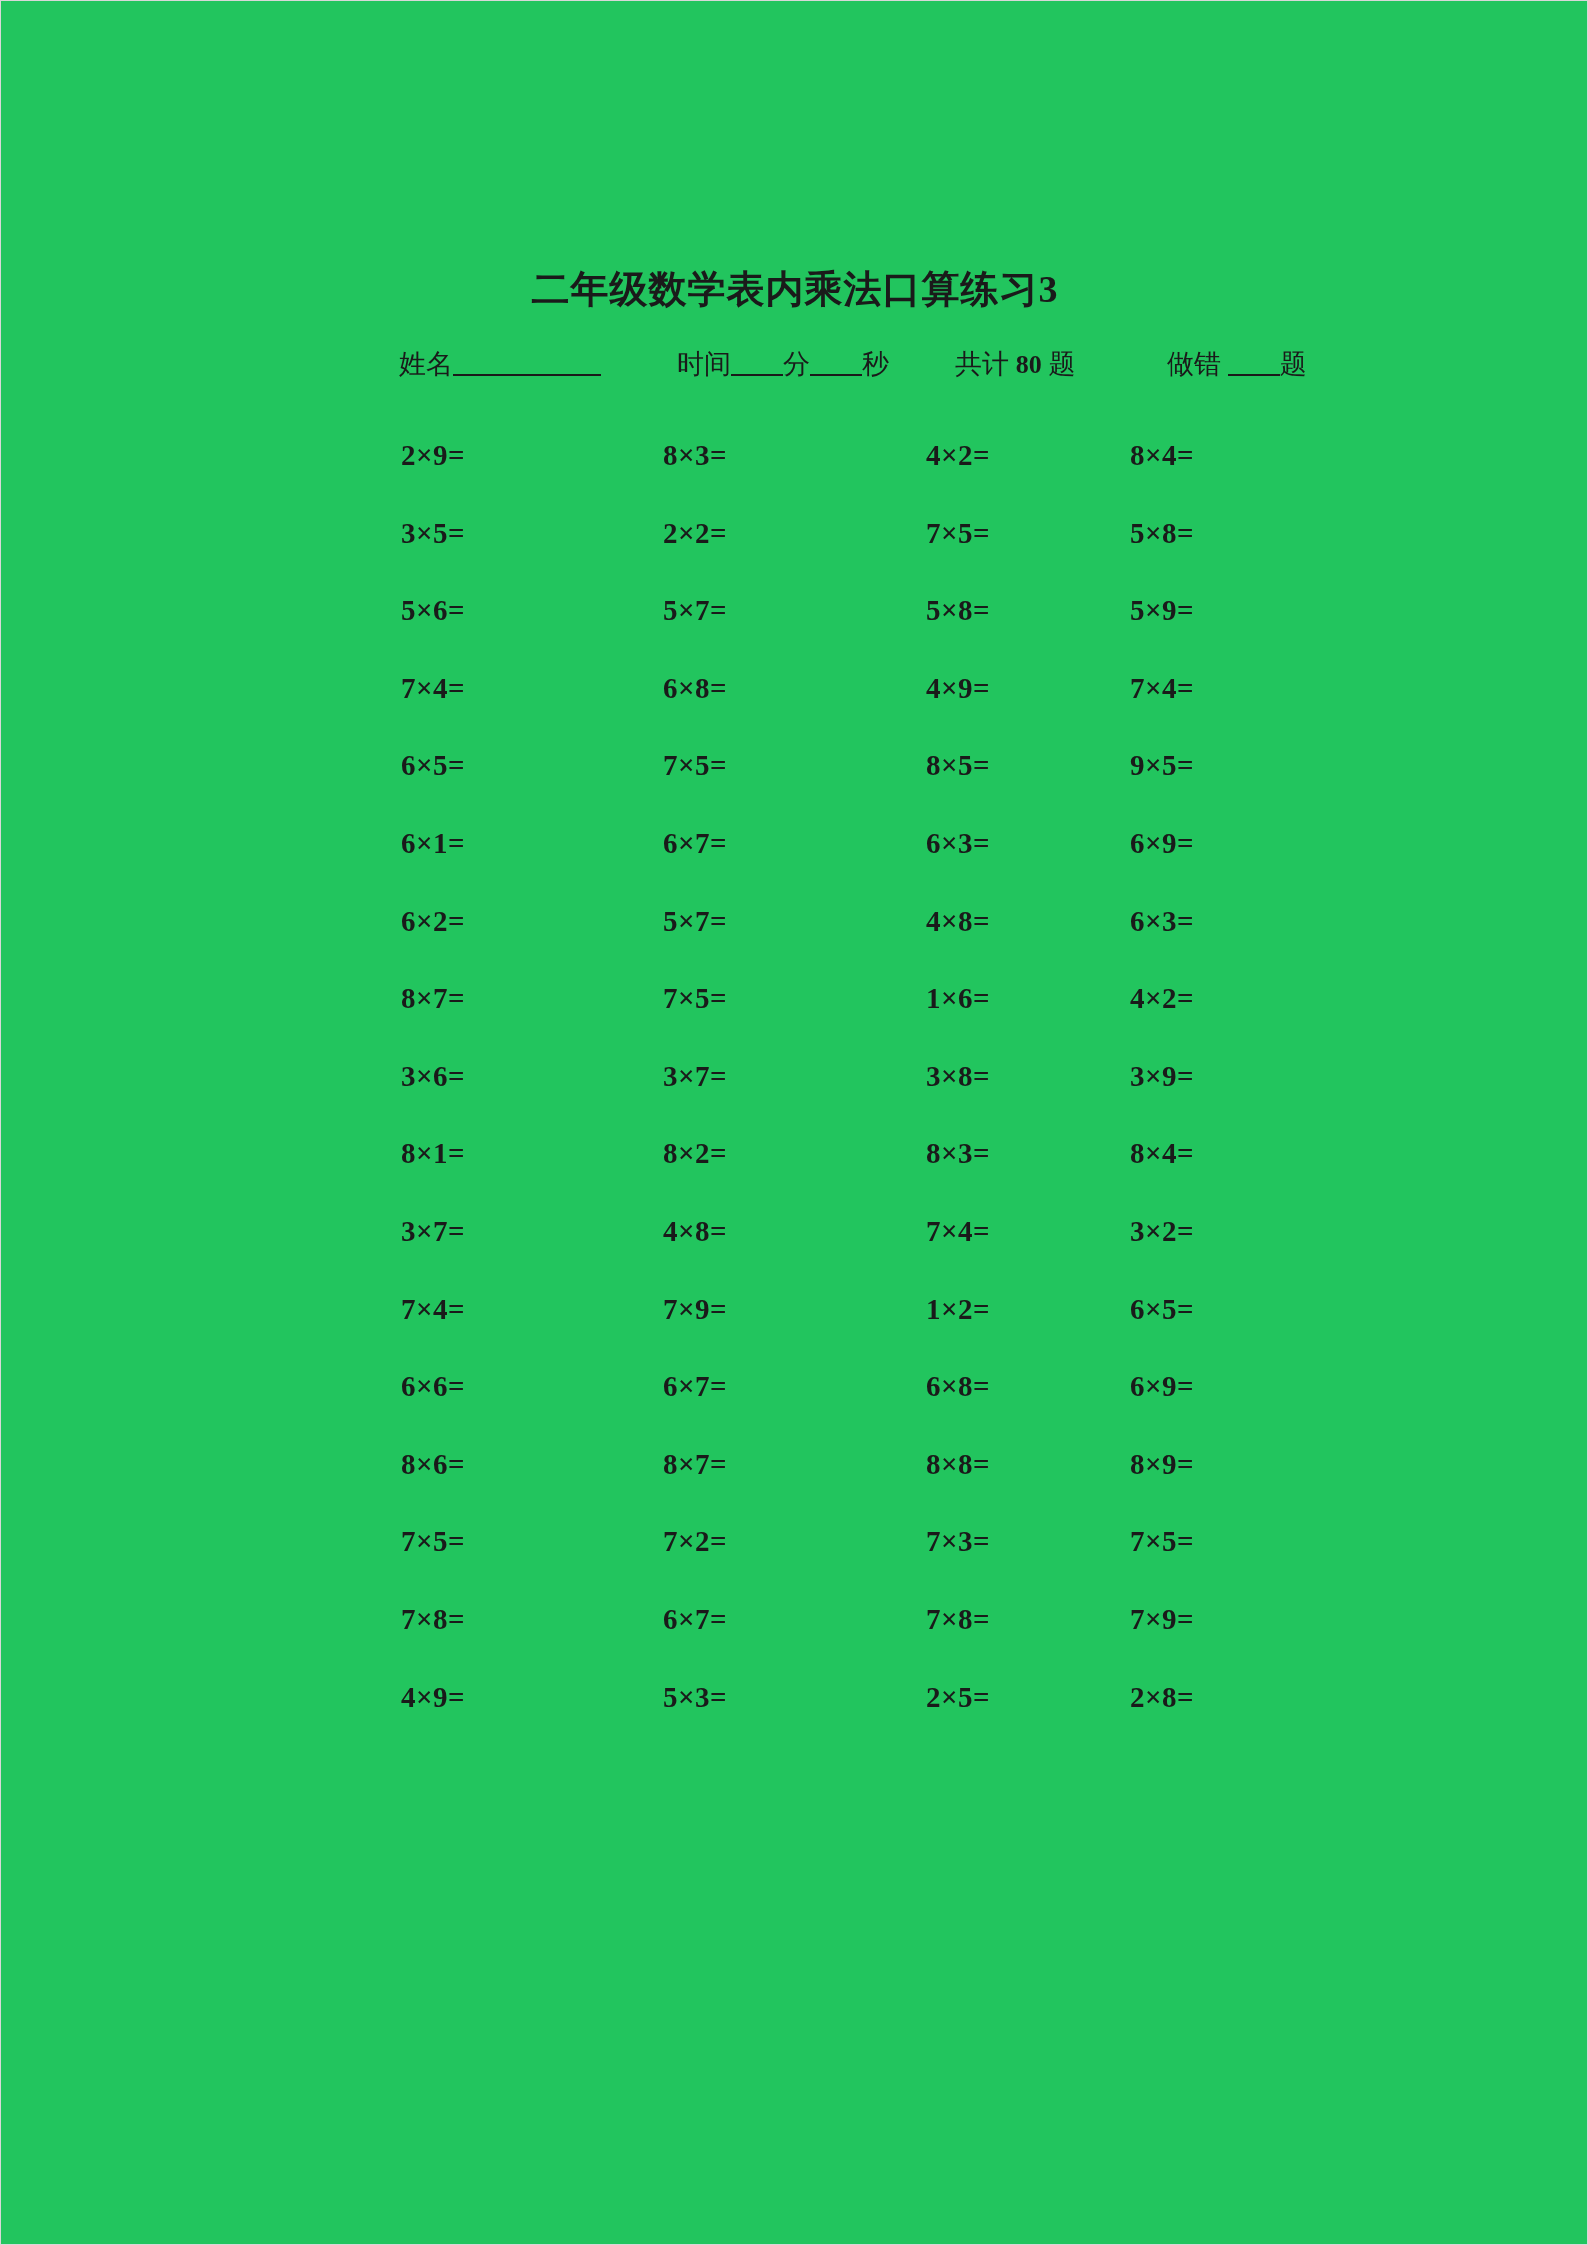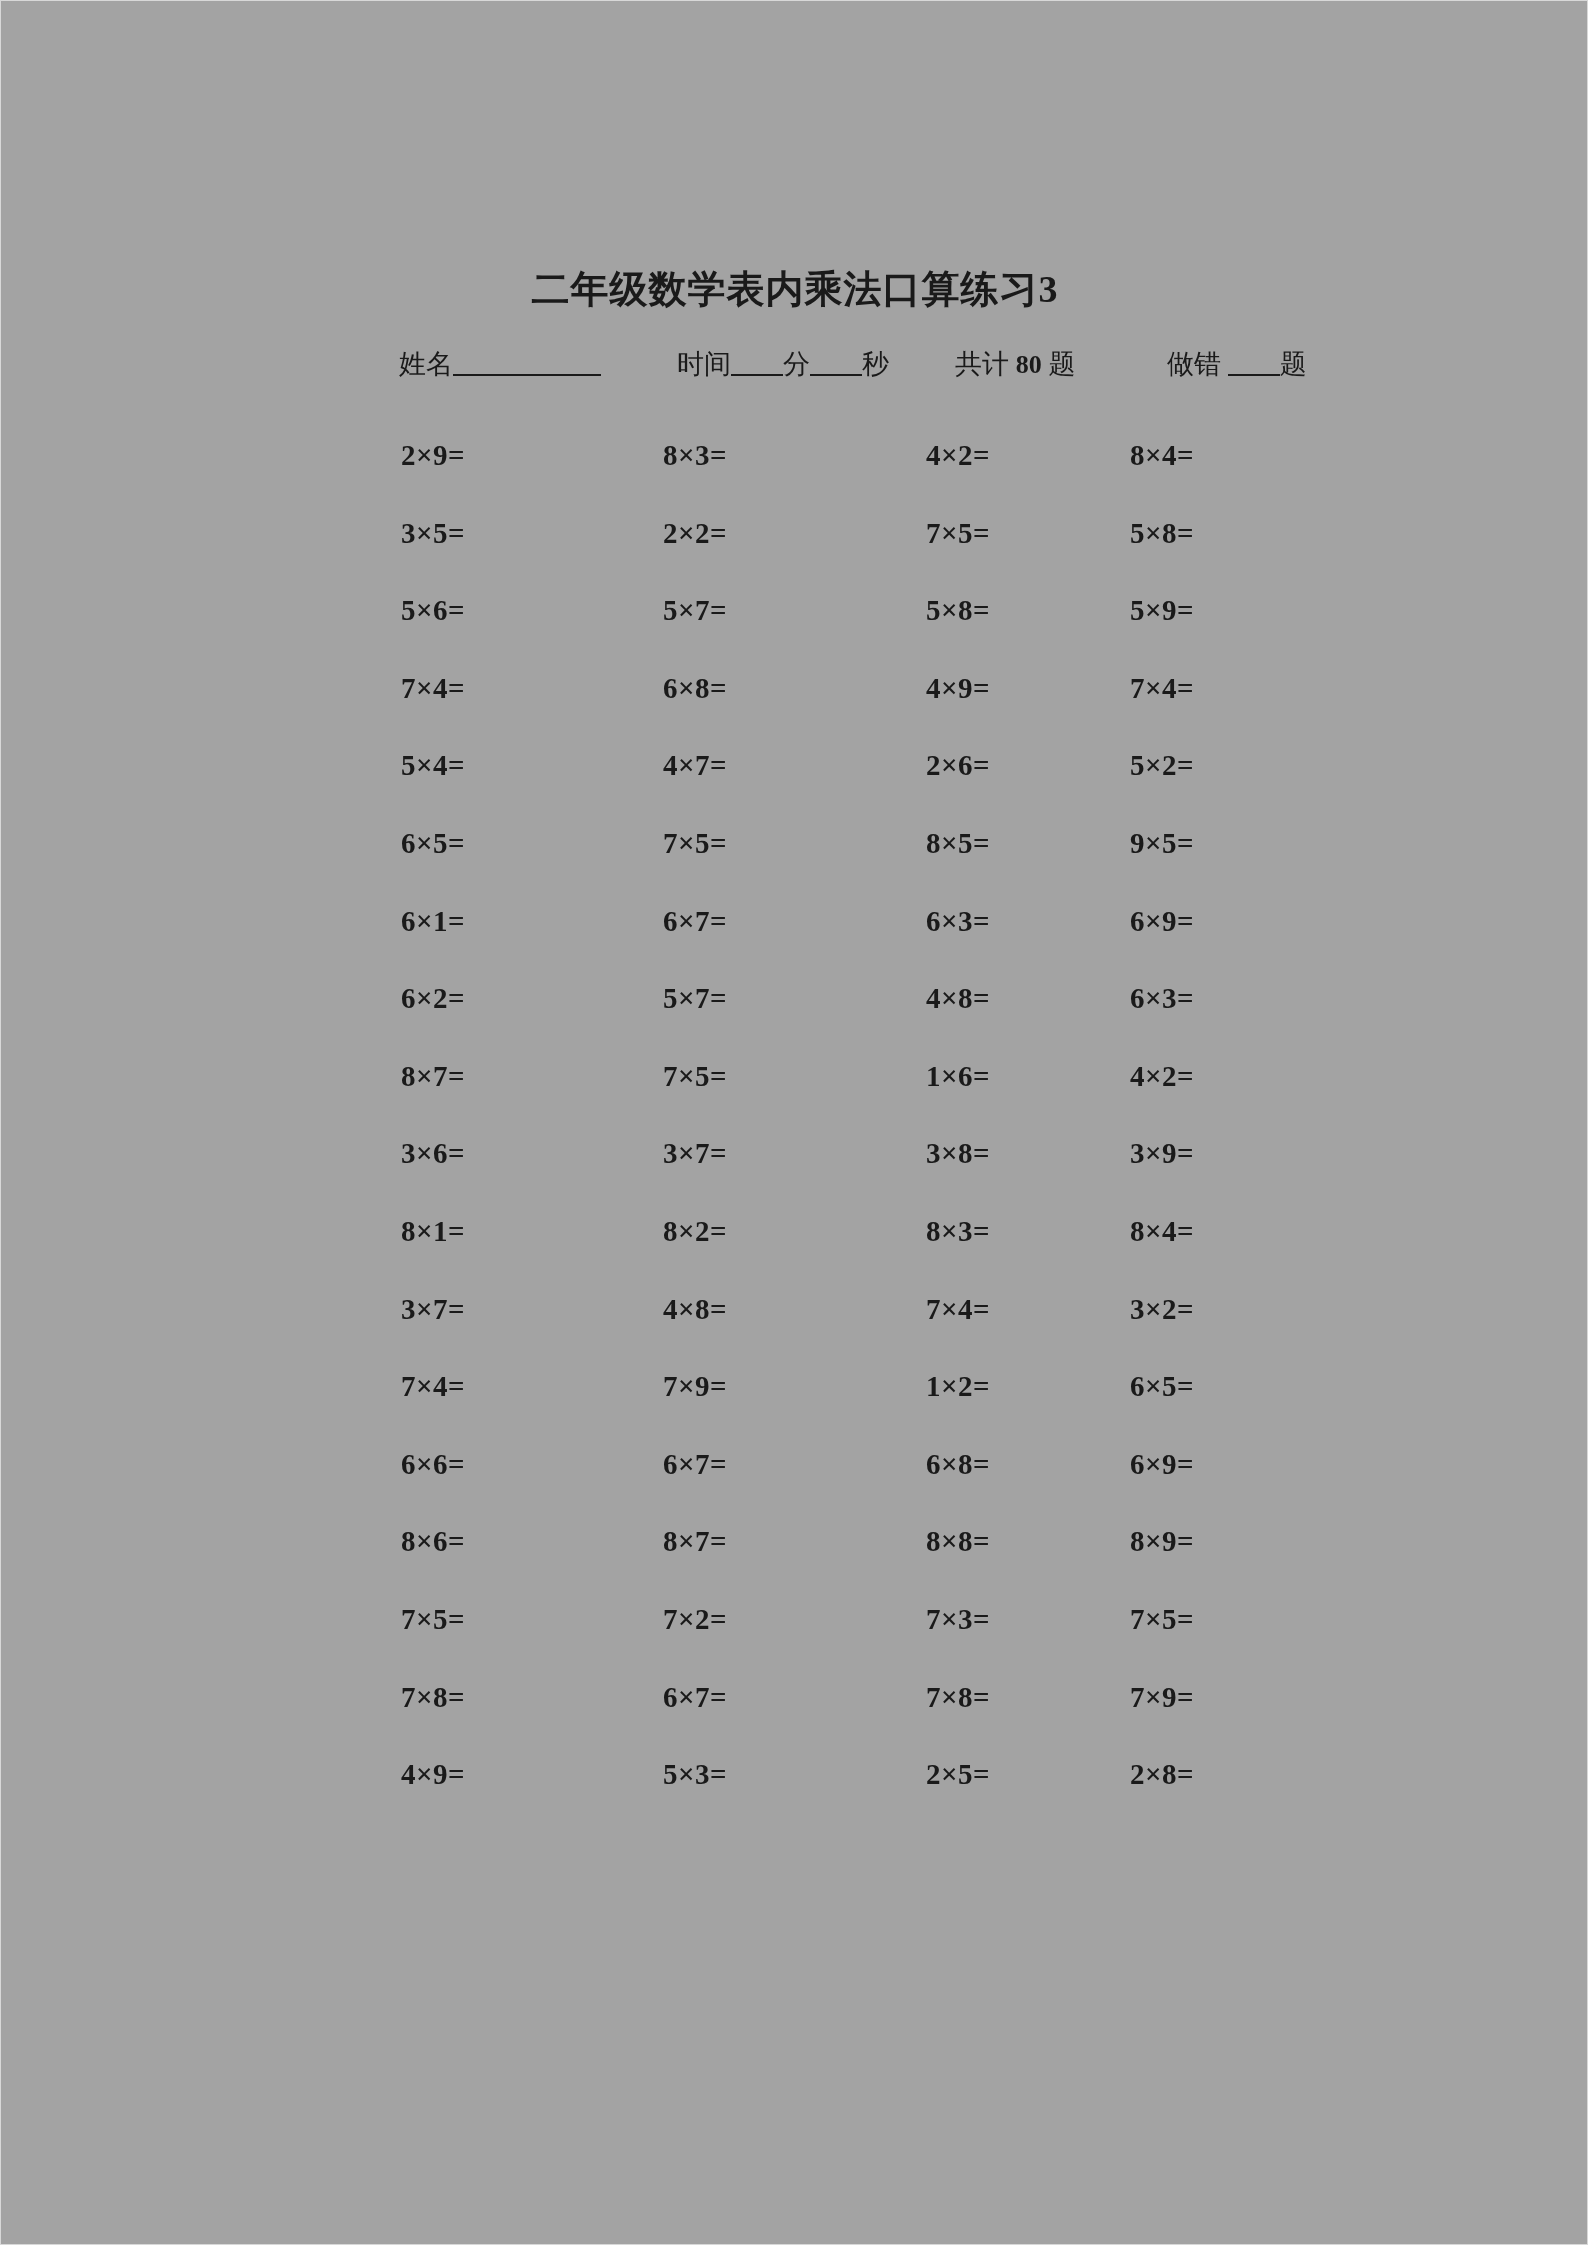--- a/index.html
+++ b/index.html
@@ -10,21 +10,21 @@
   }
   body {
     font-family: "Liberation Serif", "DejaVu Serif", serif;
     color: #1a1a1a;
   }
 
   #page {
     position: relative;
     width: 1588px;
     height: 2245px;
-    background: #a3a3a3;
+    background: #22c55e;
     box-sizing: border-box;
     border: 1px solid #d8d8d8;
     overflow: hidden;
   }
 
   
   #title {
     position: absolute;
     left: 0;
     top: 268px;
@@ -144,26 +144,20 @@
         <div class="cell c2">5×8=</div>
         <div class="cell c3">5×9=</div>
       </div>
       <div class="prow">
         <div class="cell c0">7×4=</div>
         <div class="cell c1">6×8=</div>
         <div class="cell c2">4×9=</div>
         <div class="cell c3">7×4=</div>
       </div>
       <div class="prow">
-        <div class="cell c0">5×4=</div>
-        <div class="cell c1">4×7=</div>
-        <div class="cell c2">2×6=</div>
-        <div class="cell c3">5×2=</div>
-      </div>
-      <div class="prow">
         <div class="cell c0">6×5=</div>
         <div class="cell c1">7×5=</div>
         <div class="cell c2">8×5=</div>
         <div class="cell c3">9×5=</div>
       </div>
       <div class="prow">
         <div class="cell c0">6×1=</div>
         <div class="cell c1">6×7=</div>
         <div class="cell c2">6×3=</div>
         <div class="cell c3">6×9=</div>

